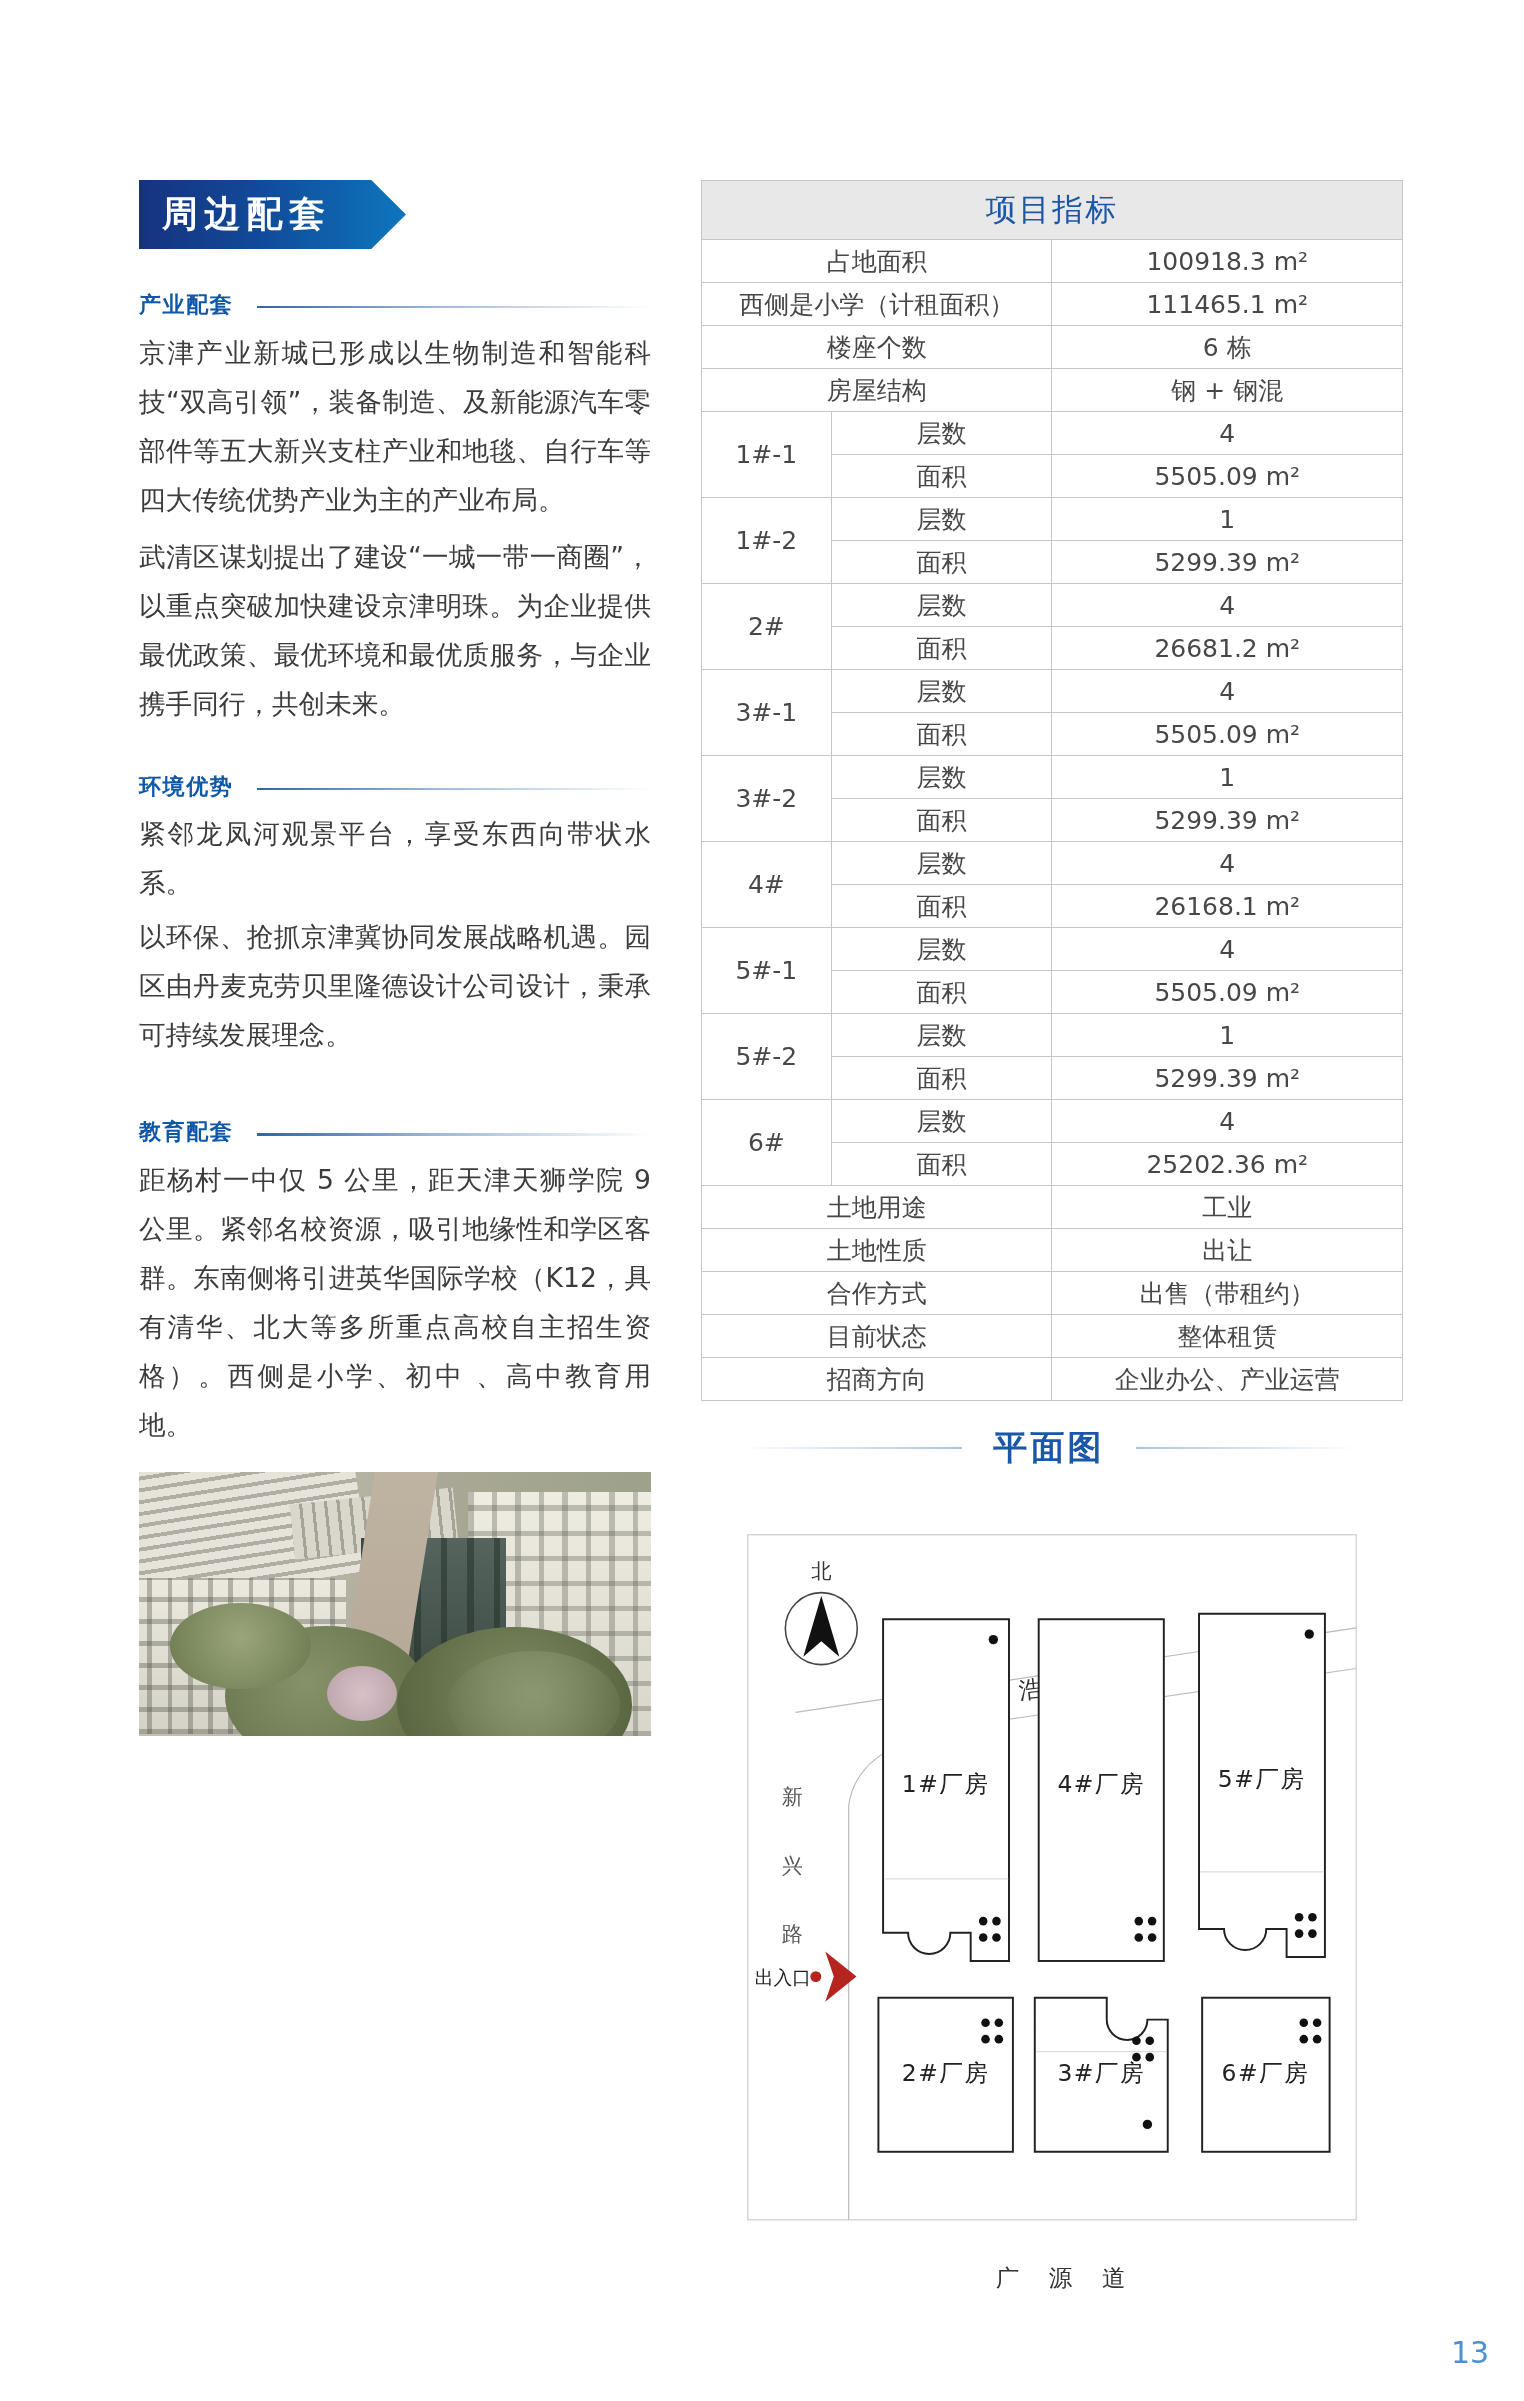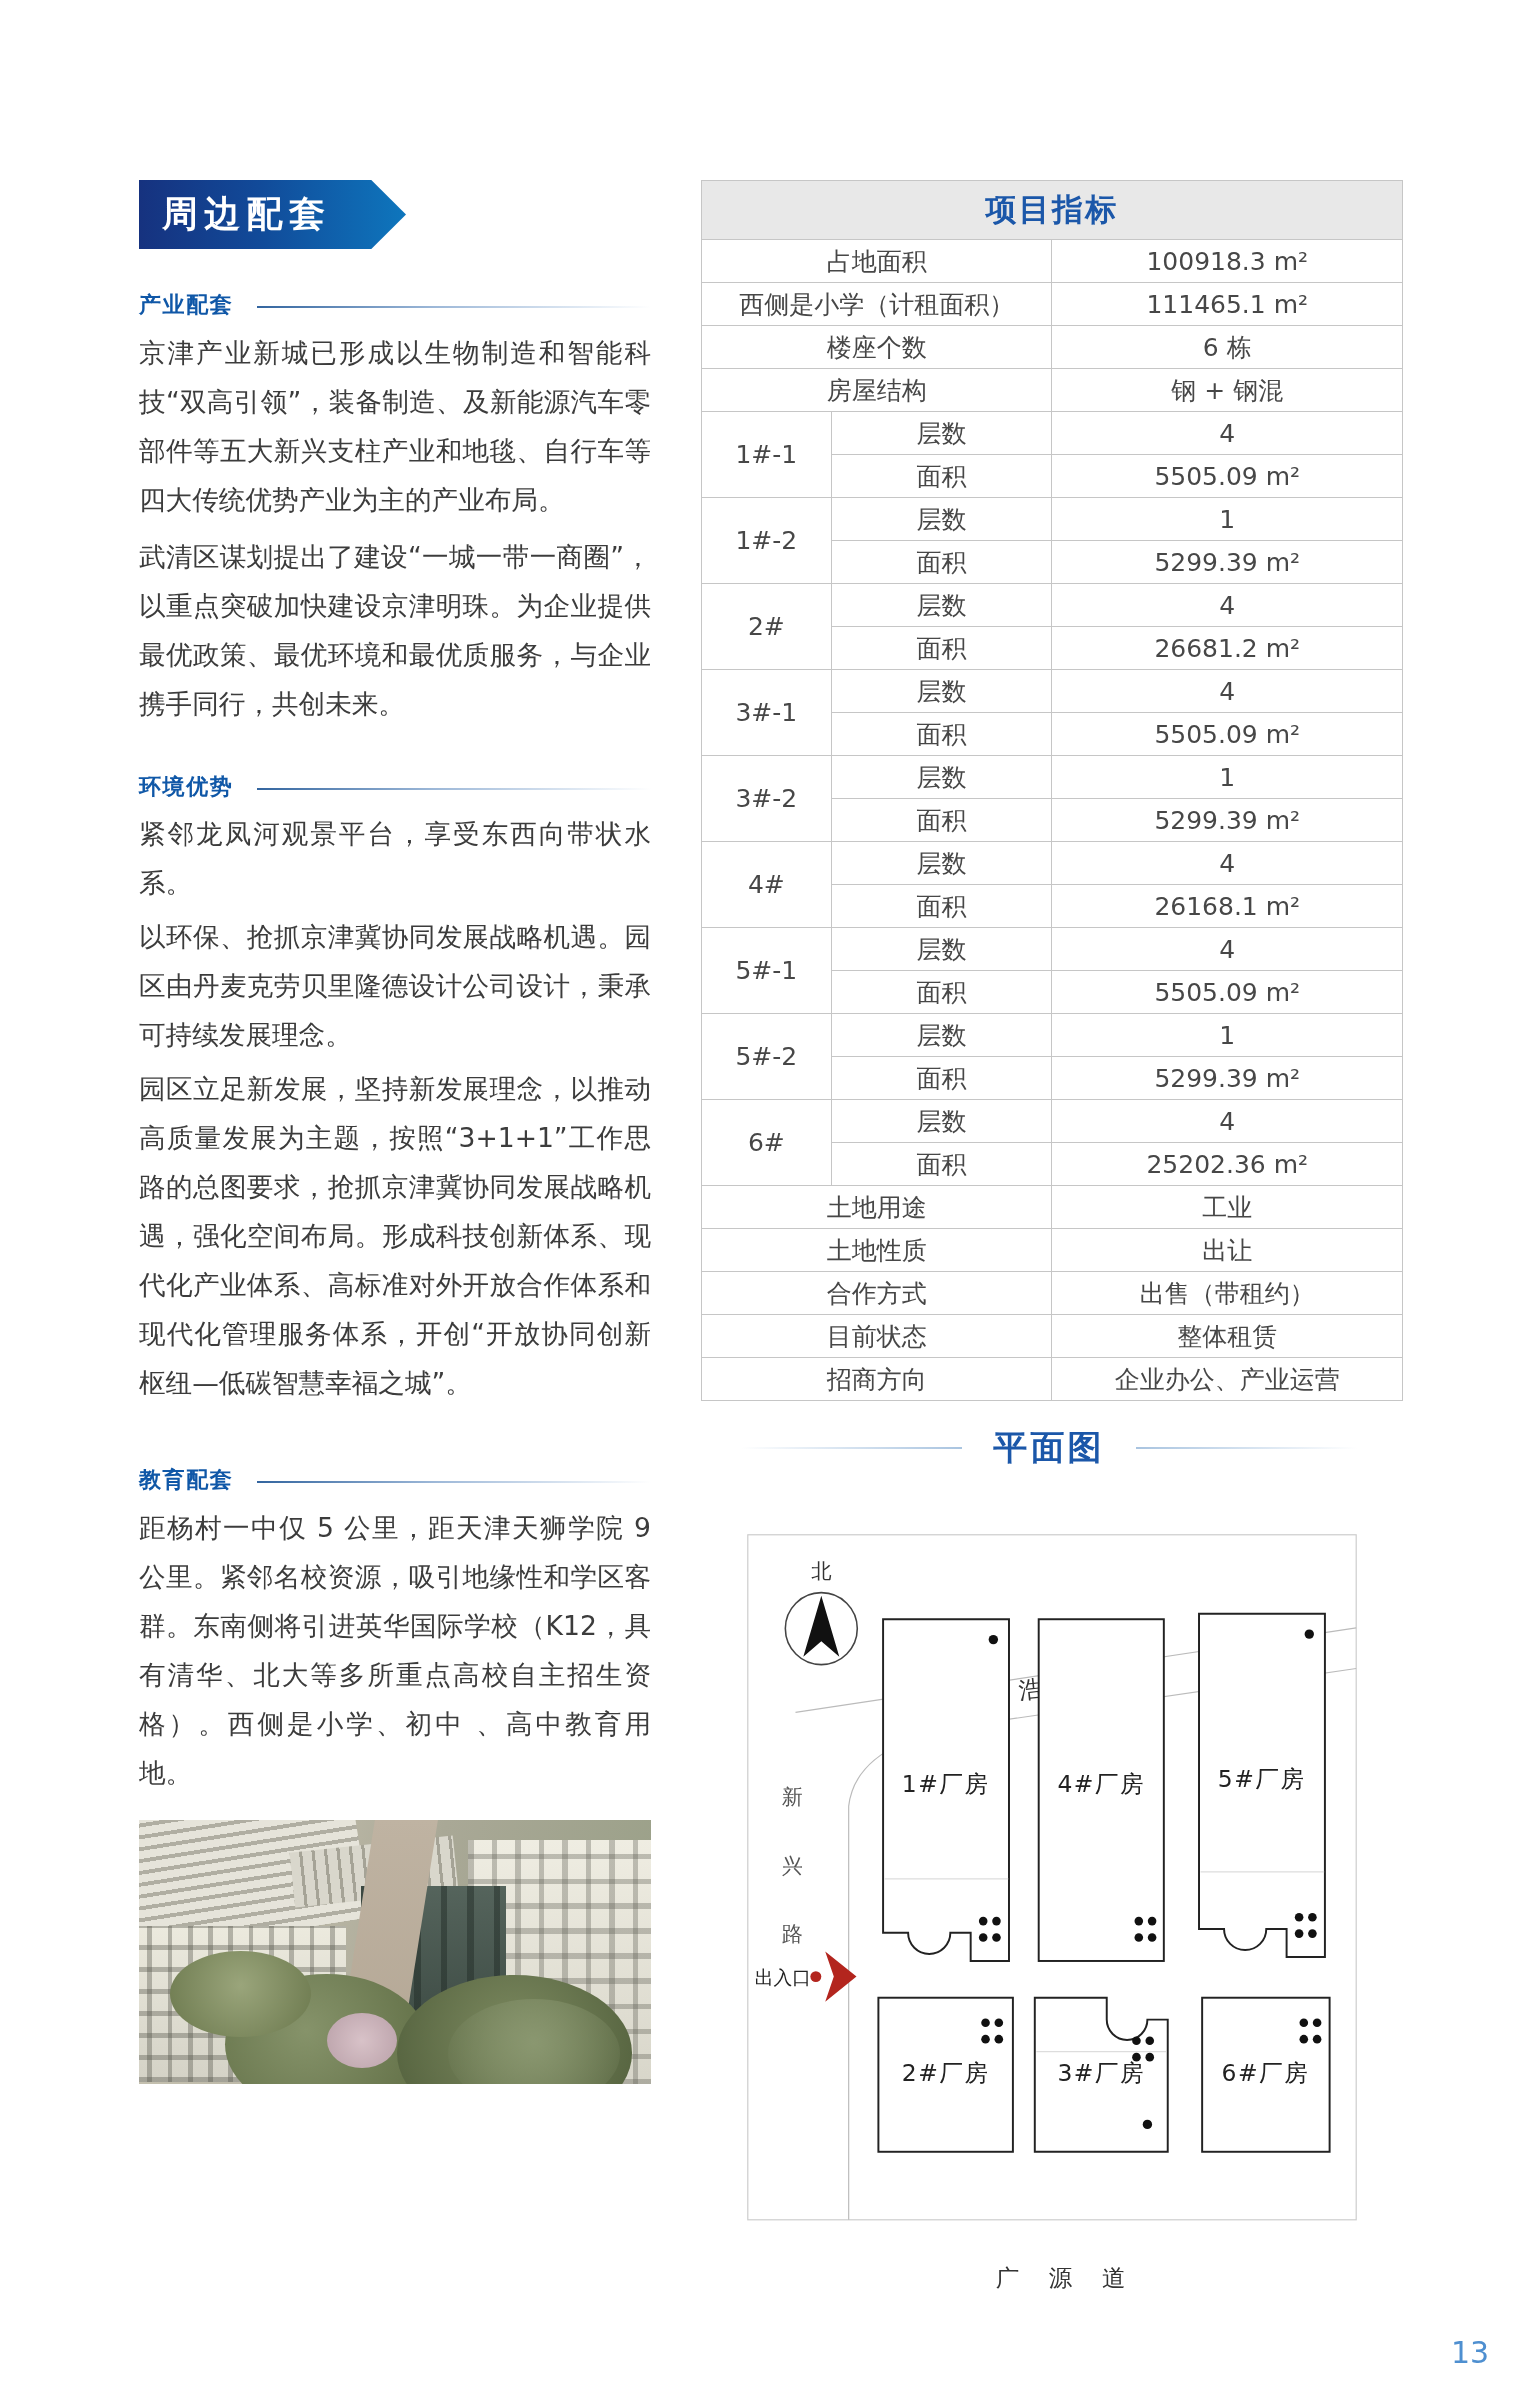--- a/index.html
+++ b/index.html
@@ -48,21 +48,21 @@
   .ph-g3{left:31px;bottom:47px;width:141px;height:86px;border-radius:50%;
     background:radial-gradient(circle at 50% 40%,#9aa57b,#6a774c);}
   .ph-g4{right:31px;bottom:-23.5px;width:172px;height:109px;border-radius:50%;
     background:radial-gradient(circle at 50% 40%,#8a9770,#57654040);}
   .ph-blossom{left:188px;bottom:15.6px;width:70px;height:55px;border-radius:50%;
     background:radial-gradient(circle,#d8c2c8,#b9a0a8);}
   
   .table-wrap{position:absolute;left:701px;top:180px;width:702px;}
   table.spec{width:100%;border-collapse:collapse;table-layout:fixed;font-size:25px;color:#474747;}
   table.spec col.c1{width:18.5%;} table.spec col.c2{width:31.5%;} table.spec col.c3{width:50%;}
-  table.spec th{height:56px;background:#e8e8e8;color:#1b57a9;font-size:31px;font-weight:bold;
+  table.spec th{height:56px;background:#e8e8e8;color:#1b57a9;font-size:31px;font-weight:normal;
     border:0.8px solid #c6c6c6;letter-spacing:2.3px;}
   table.spec td{border:0.8px solid #c6c6c6;height:42px;text-align:center;padding:0 4.7px;
     white-space:nowrap;overflow:hidden;}
   
   .plan-title{position:absolute;left:741px;top:1425px;width:616px;display:flex;align-items:center;
     gap:31px;color:#1b57a9;font-size:34px;font-weight:bold;letter-spacing:3.1px;}
   .plan-title .l{flex:1;height:2.3px;background:linear-gradient(90deg,rgba(236,243,250,0),#a9c4e0);}
   .plan-title .r{flex:1;height:2.3px;background:linear-gradient(90deg,#a9c4e0,rgba(236,243,250,0));}
   svg.map{position:absolute;left:747px;top:1534px;}
   .page-num{position:absolute;left:1451px;top:2335px;font-size:30px;color:#4e8fd0;}
@@ -81,21 +81,20 @@
   </div>
   <p class="para">京津产业新城已形成以生物制造和智能科技“双高引领”，装备制造、及新能源汽车零部件等五大新兴支柱产业和地毯、自行车等四大传统优势产业为主的产业布局。</p>
   <p class="para">武清区谋划提出了建设“一城一带一商圈”，以重点突破加快建设京津明珠。为企业提供最优政策、最优环境和最优质服务，与企业携手同行，共创未来。</p>
 
   <div class="sec-h m44">
     <span>环境优势</span>
     <div class="rule"></div>
   </div>
   <p class="para">紧邻龙凤河观景平台，享受东西向带状水系。</p>
   <p class="para m6">以环保、抢抓京津冀协同发展战略机遇。园区由丹麦克劳贝里隆德设计公司设计，秉承可持续发展理念。</p>
-  <p class="para m6">园区立足新发展，坚持新发展理念，以推动高质量发展为主题，按照“3+1+1”工作思路的总图要求，抢抓京津冀协同发展战略机遇，强化空间布局。形成科技创新体系、现代化产业体系、高标准对外开放合作体系和现代化管理服务体系，开创“开放协同创新枢纽—低碳智慧幸福之城”。</p>
 
   <div class="sec-h m74">
     <span>教育配套</span>
     <div class="rule"></div>
   </div>
   <p class="para">距杨村一中仅 5 公里，距天津天狮学院 9 公里。紧邻名校资源，吸引地缘性和学区客群。东南侧将引进英华国际学校（K12，具有清华、北大等多所重点高校自主招生资格）。西侧是小学、初中 、高中教育用地。</p>
 
   <div class="photo">
     <div class="ph-b1"></div>
     <div class="ph-b1b"></div>

